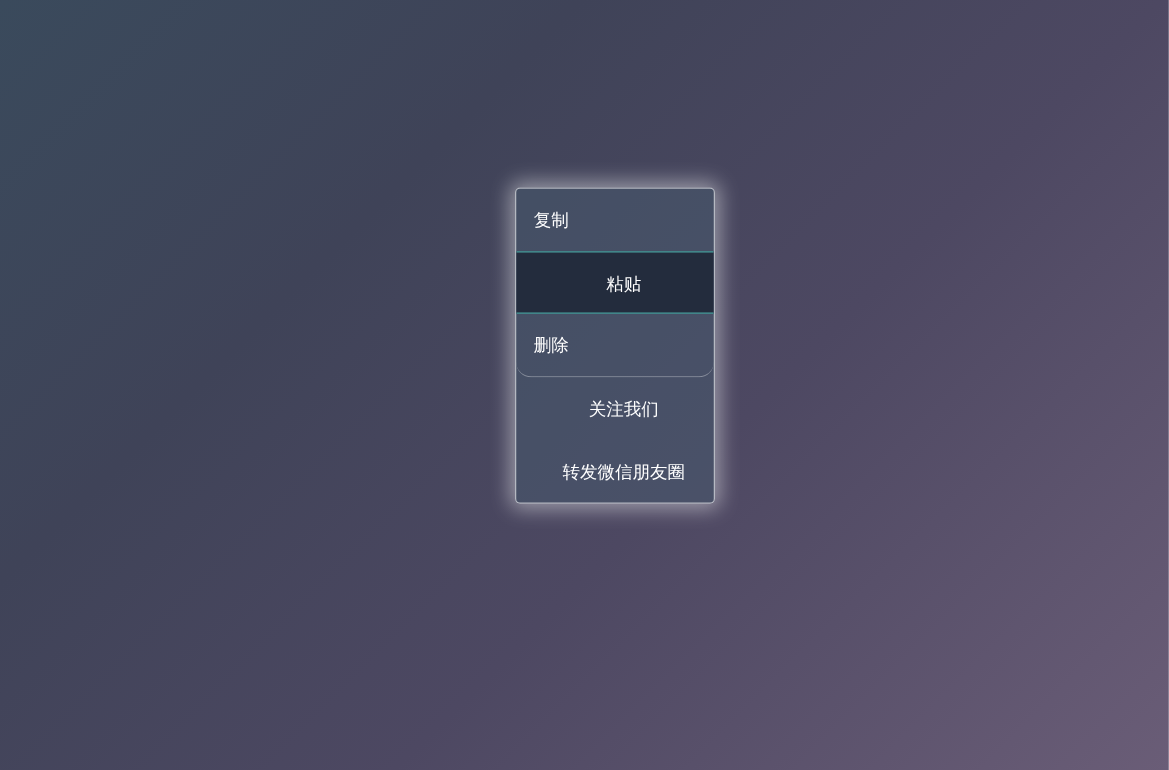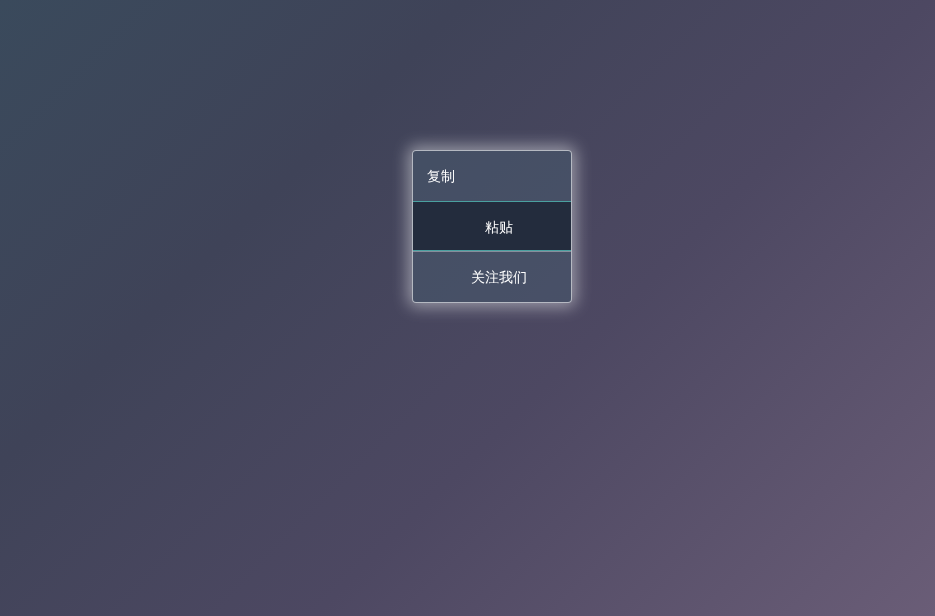--- a/index.html
+++ b/index.html
@@ -21,20 +21,21 @@
       left: 412px;
       width: 160px;
       background: rgba(70, 90, 110, 0.5);
       border: 1px solid rgba(255, 255, 255, 0.6);
       border-radius: 4px;
       box-shadow: 0 0 16px 4px rgba(255, 255, 255, 0.45);
       overflow: hidden;
     }
     .menu-group {
       border-bottom: 1px solid rgba(255, 255, 255, 0.35);
+      border-radius: 12px;
     }
     .menu-group:last-child {
       border-bottom: none;
       text-align: center;
     }
     .menu-item {
       height: 50px;
       line-height: 50px;
       padding-left: 14px;
       color: #ffffff;
@@ -50,19 +51,21 @@
     }
   </style>
 </head>
 <body>
 
 <div class="context-menu">
 
   <div class="menu-group">
     <div class="menu-item">复制</div>
     <div class="menu-item active">粘贴</div>
+    <div class="menu-item">删除</div>
   </div>
 
   <div class="menu-group">
     <div class="menu-item">关注我们</div>
+    <div class="menu-item">转发微信朋友圈</div>
   </div>
 
 </div>
 
 </body></html>

